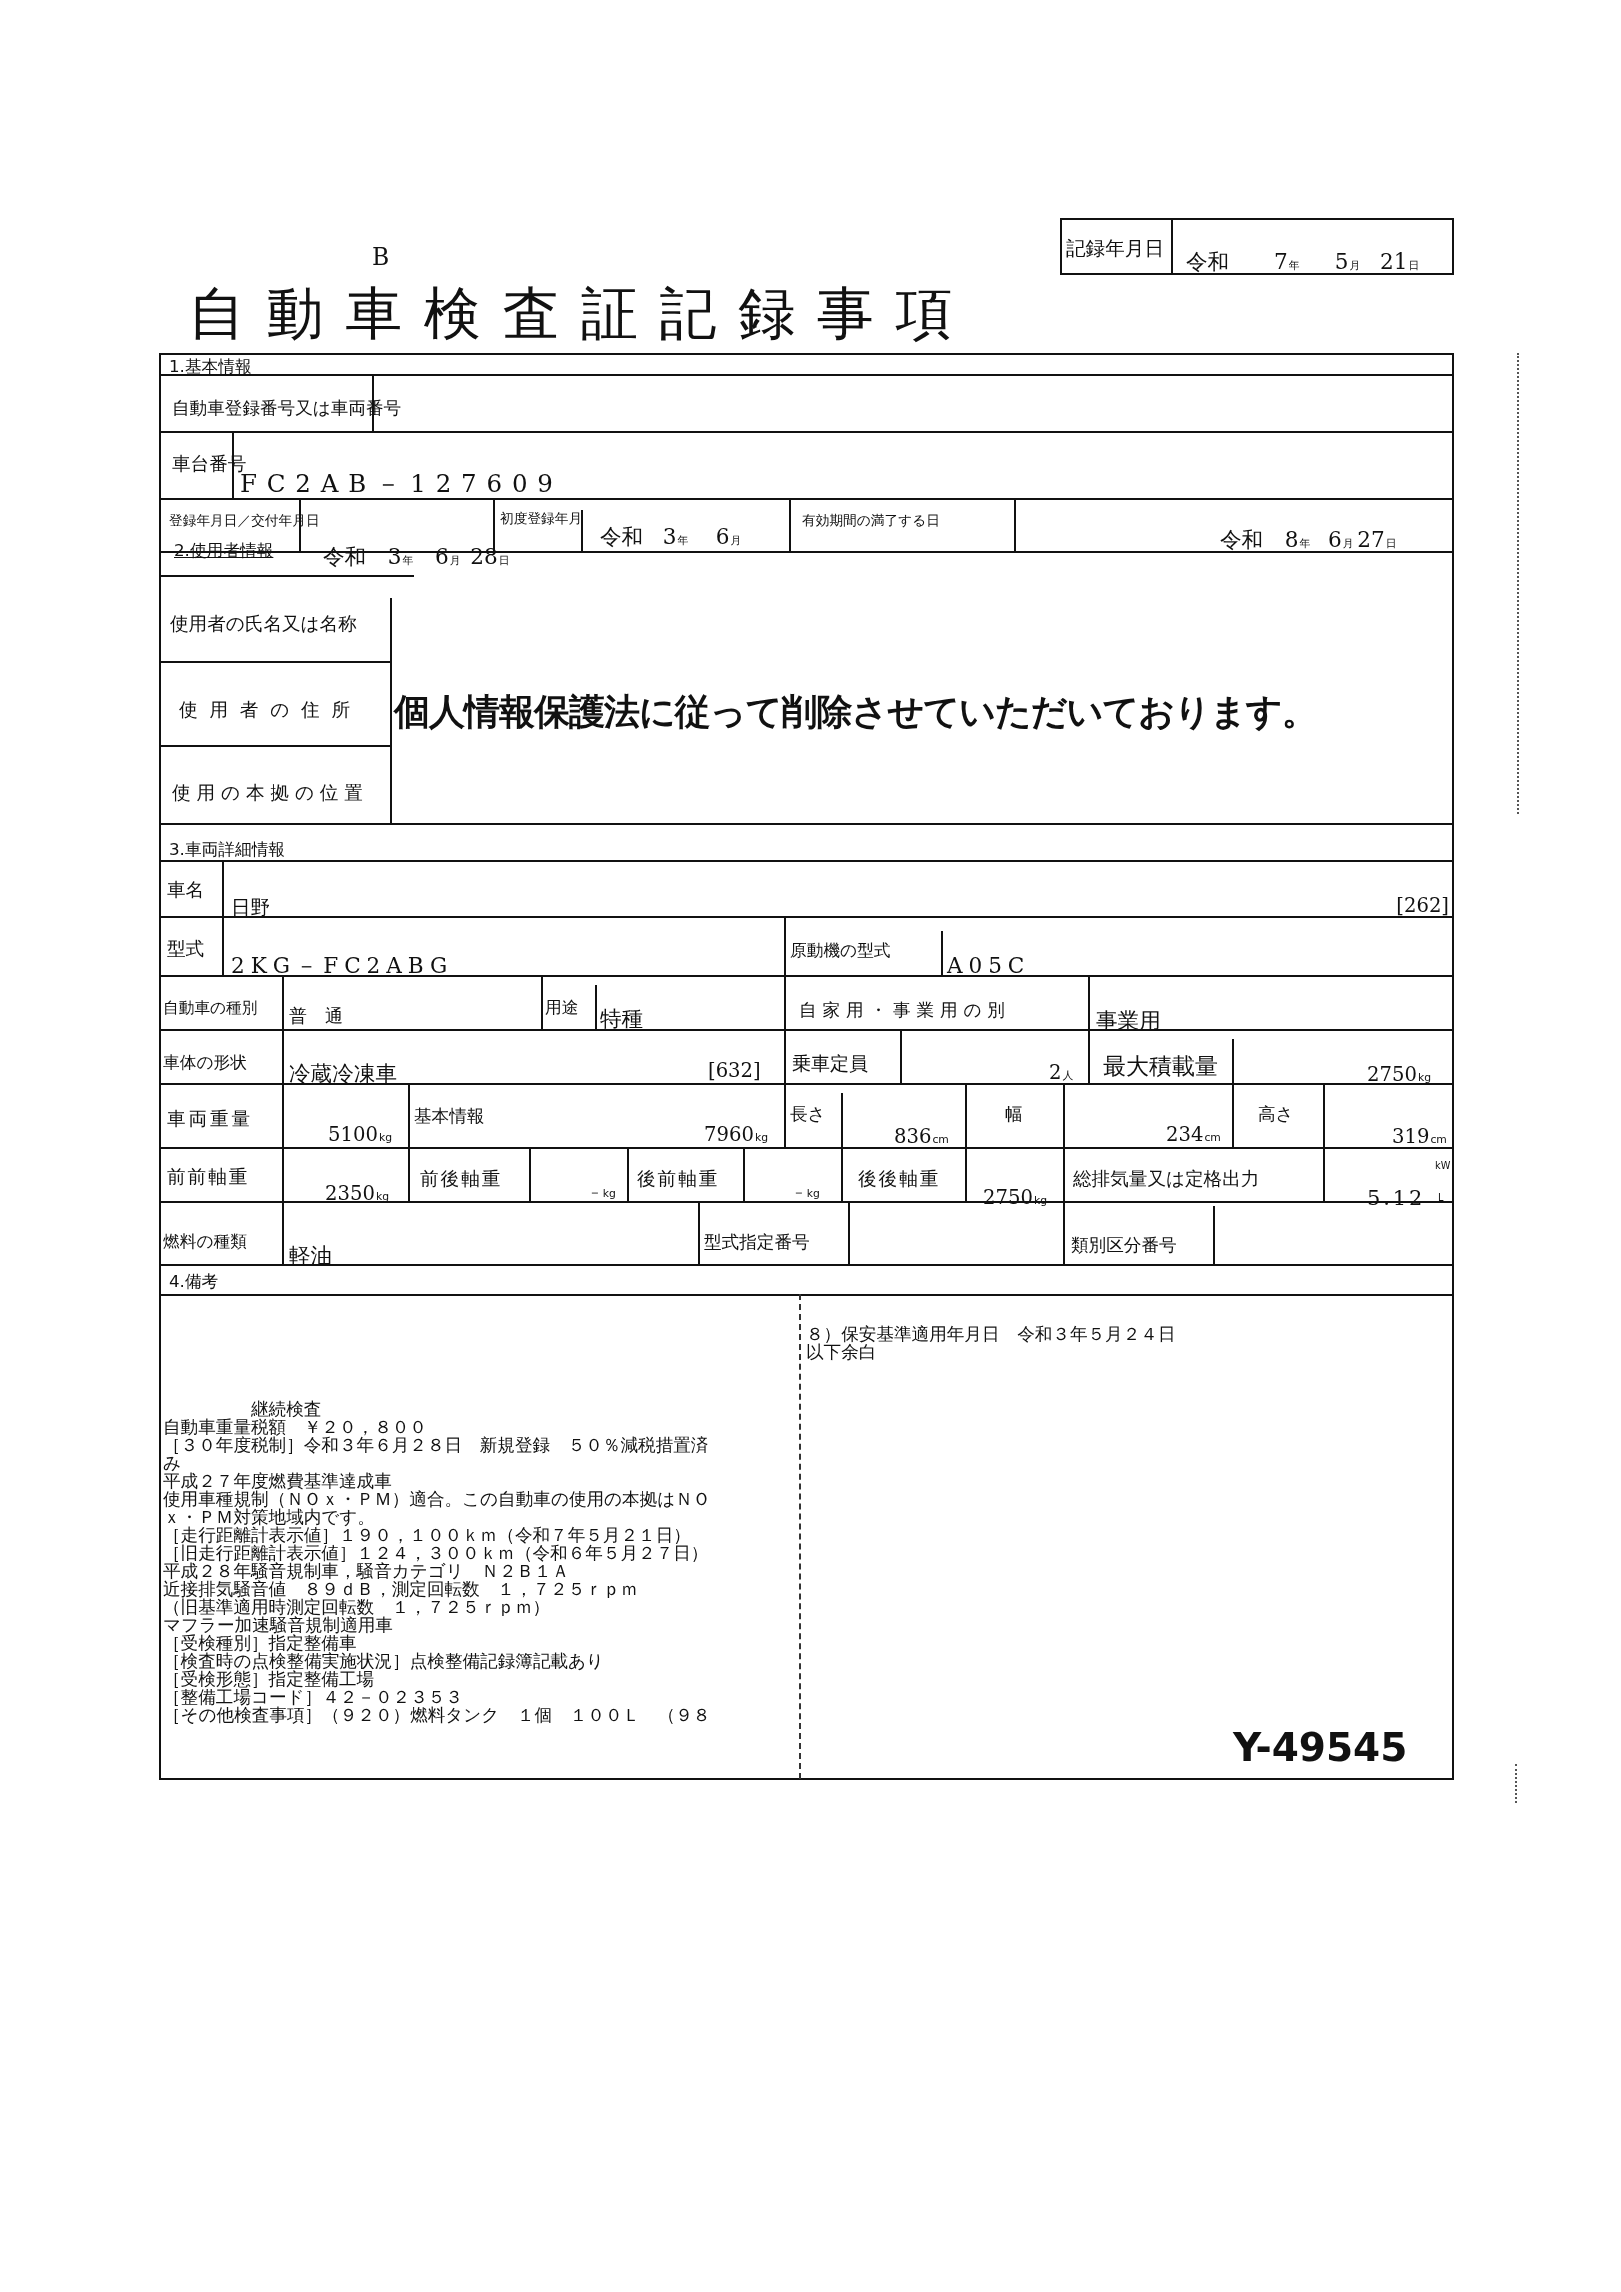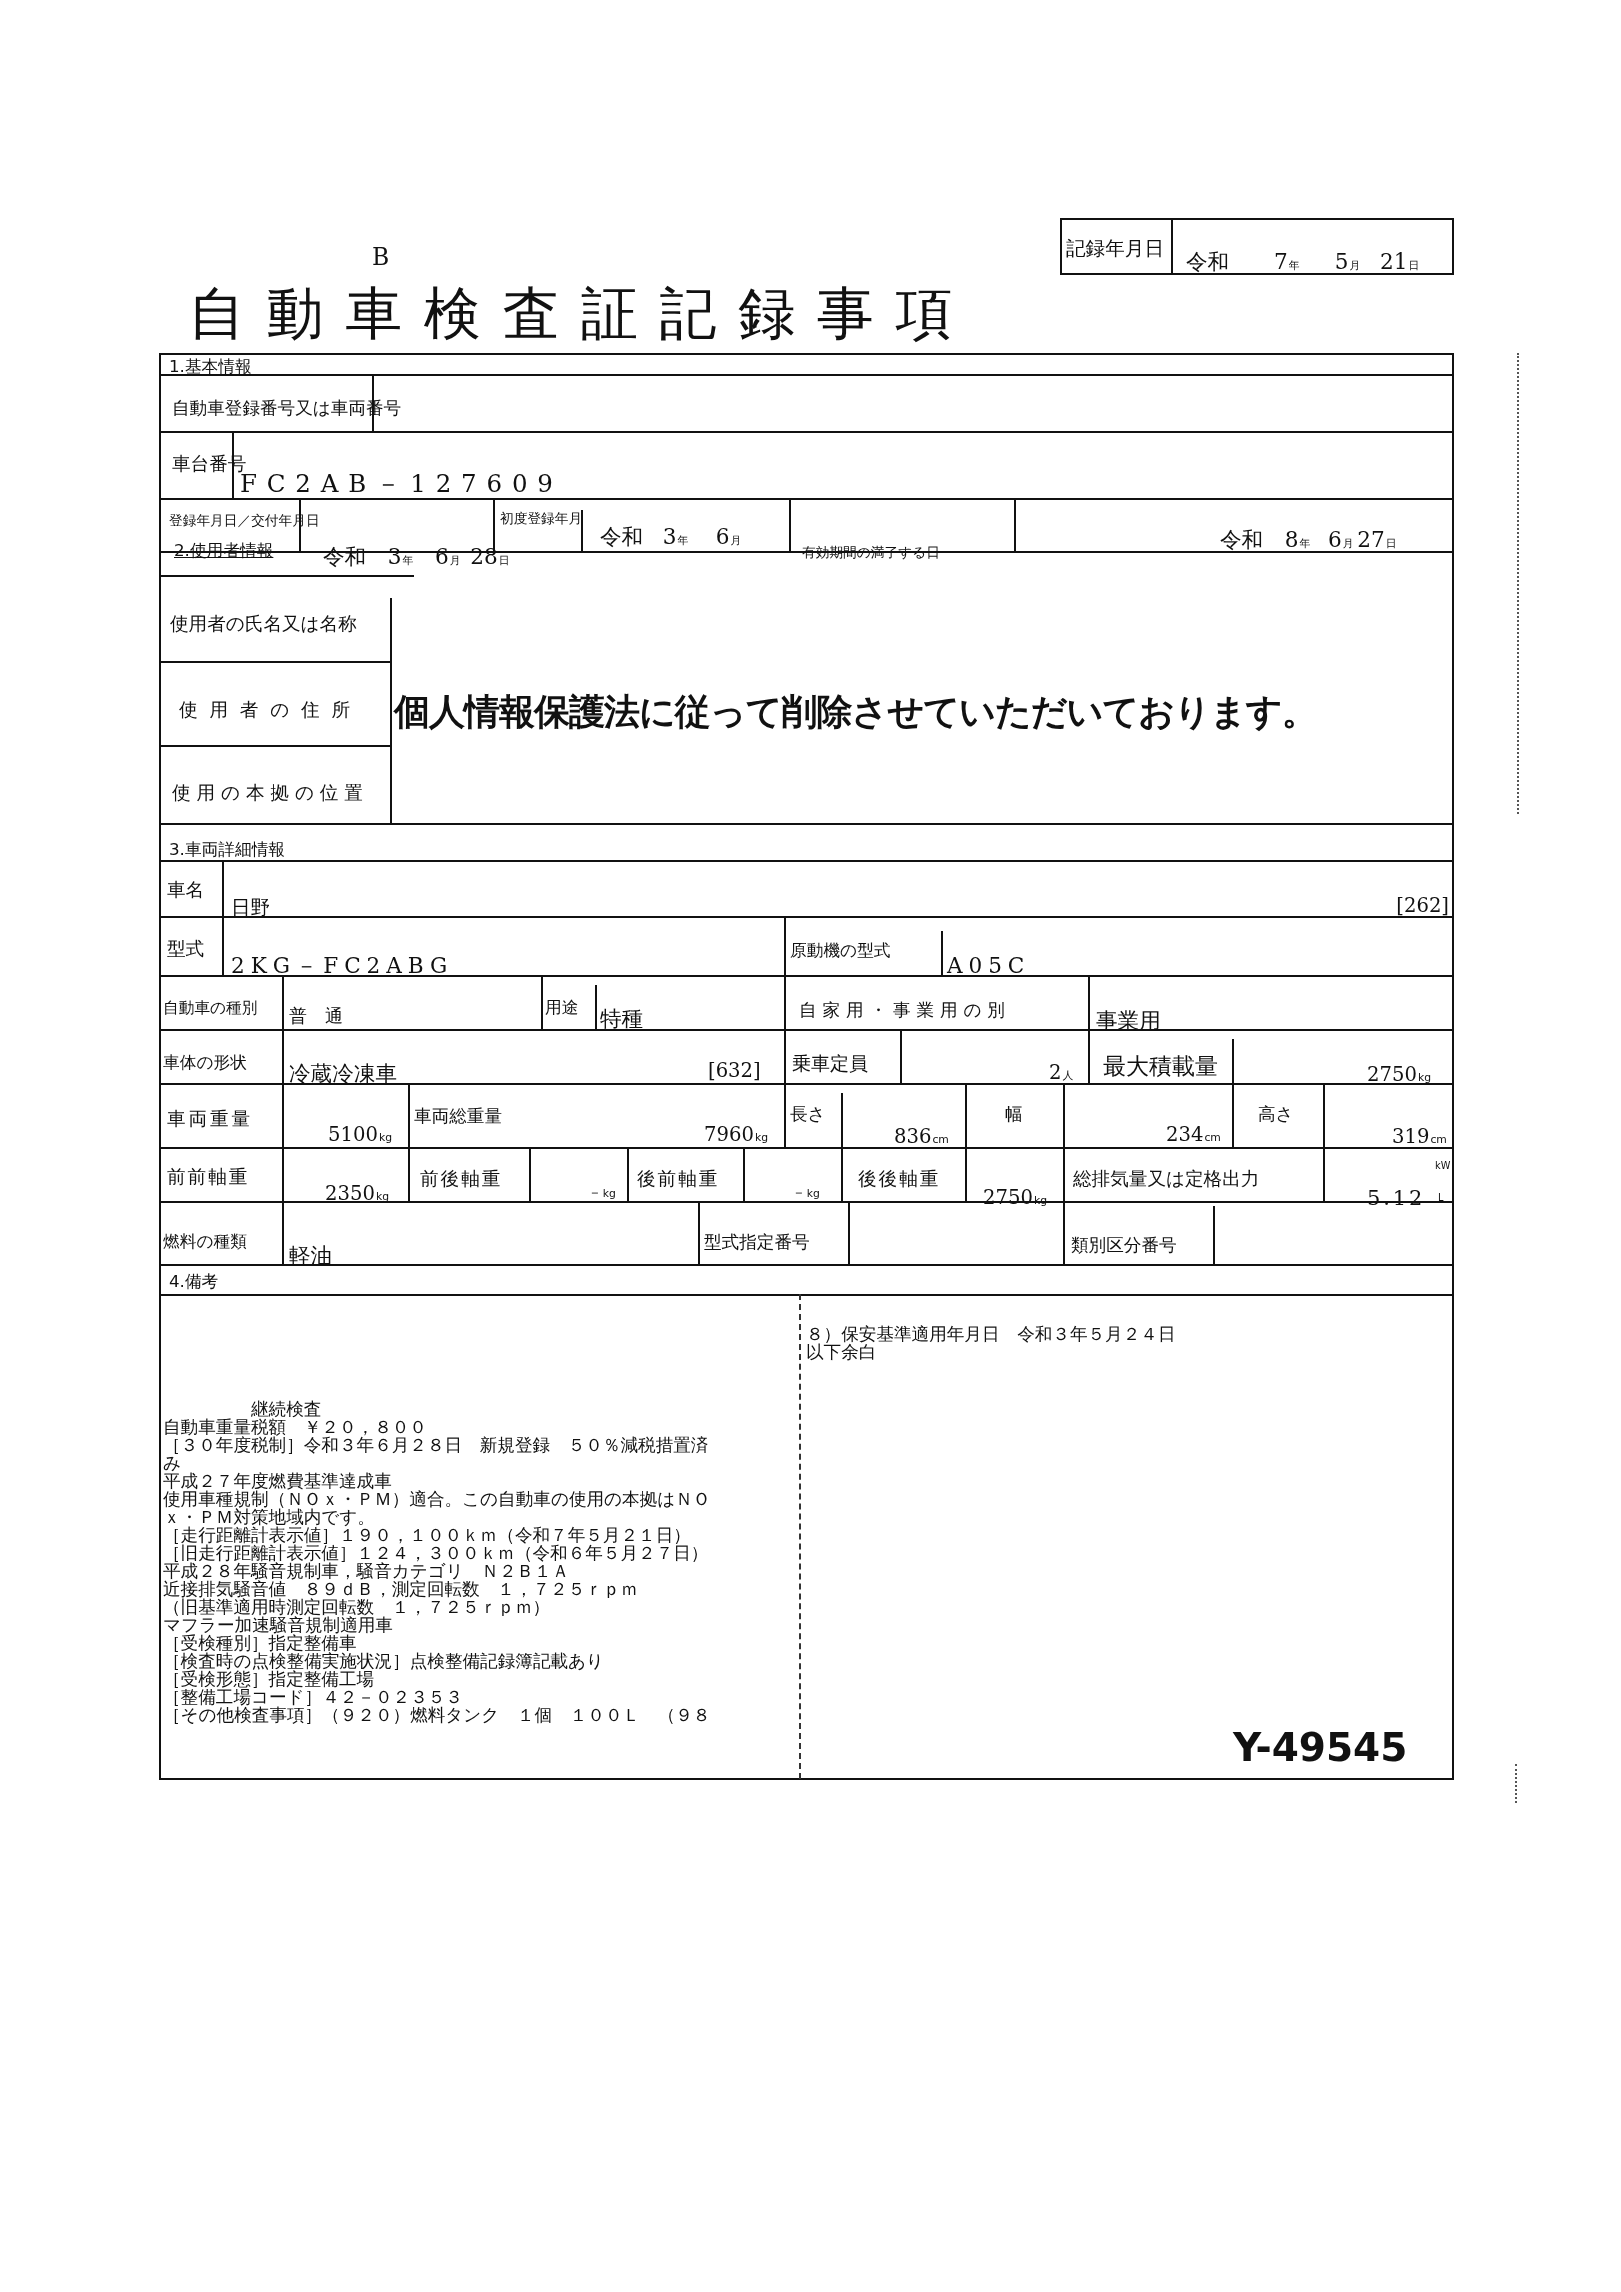--- a/index.html
+++ b/index.html
@@ -64,21 +64,21 @@
 <div class="val" style="left:323px;top:522px;font-size:21.6px;margin-top:20px;">
   <span>令和</span><span style="display:inline-block;width:21.6px"></span><span>3</span><span class="unit">年</span><span style="display:inline-block;width:21.6px"></span><span>6</span><span class="unit">月</span><span style="display:inline-block;width:9.8px"></span><span>28</span><span class="unit">日</span>
 </div>
 <div class="vl" style="left:493px;top:498px;height:53px;"></div>
 <div class="lbl sm" style="left:500px;top:510px;font-size:13.7px;">初度登録年月</div>
 <div class="vl" style="left:581px;top:510px;height:41px;"></div>
 <div class="val" style="left:600px;top:522px;font-size:21.6px;">
   <span>令和</span><span style="display:inline-block;width:19.6px"></span><span>3</span><span class="unit">年</span><span style="display:inline-block;width:27.4px"></span><span>6</span><span class="unit">月</span>
 </div>
 <div class="vl" style="left:789px;top:498px;height:53px;"></div>
-<div class="lbl sm" style="left:802px;top:512px;font-size:13.7px;margin-top:32px;">有効期間の満了する日</div>
+<div class="lbl sm" style="left:802px;top:512px;font-size:13.7px;">有効期間の満了する日</div>
 <div class="vl" style="left:1014px;top:498px;height:53px;"></div>
 <div class="val" style="left:1220px;top:525px;font-size:21.6px;">
   <span>令和</span><span style="display:inline-block;width:21.6px"></span><span>8</span><span class="unit">年</span><span style="display:inline-block;width:17.6px"></span><span>6</span><span class="unit">月</span><span style="display:inline-block;width:3.9px"></span><span>27</span><span class="unit">日</span>
 </div>
 <div class="hl" style="left:159px;top:551px;width:1295px;"></div>
 
 <div class="sect" style="left:174px;top:539px;text-decoration:underline;">2.使用者情報</div>
 <div class="hl" style="left:159px;top:575px;width:255px;"></div>
 <div class="vl" style="left:390px;top:598px;height:225px;"></div>
 <div class="lbl" style="left:170px;top:611px;">使用者の氏名又は名称</div>
@@ -131,21 +131,21 @@
 <div class="vl" style="left:1088px;top:1029px;height:54px;"></div>
 <div class="lbl" style="left:1103px;top:1051px;font-size:23px;">最大積載量</div>
 <div class="vl" style="left:1232px;top:1039px;height:44px;"></div>
 <div class="val" style="left:1367px;top:1063px;font-size:19.6px;"><span>2750</span><span class="unit">kg</span></div>
 <div class="hl" style="left:159px;top:1083px;width:1295px;"></div>
 
 <div class="lbl" style="left:167px;top:1106px;font-size:18.6px;letter-spacing:2.9px;">車両重量</div>
 <div class="vl" style="left:282px;top:1083px;height:64px;"></div>
 <div class="val" style="left:328px;top:1123px;font-size:19.6px;"><span>5100</span><span class="unit">kg</span></div>
 <div class="vl" style="left:408px;top:1083px;height:64px;"></div>
-<div class="lbl" style="left:414px;top:1104px;font-size:17.6px;">車両総重量</div>
+<div class="lbl" style="left:414px;top:1104px;font-size:17.6px;">基本情報</div>
 <div class="val" style="left:704px;top:1123px;font-size:19.6px;"><span>7960</span><span class="unit">kg</span></div>
 <div class="vl" style="left:784px;top:1083px;height:64px;"></div>
 <div class="lbl" style="left:790px;top:1102px;font-size:17.6px;">長さ</div>
 <div class="vl" style="left:841px;top:1093px;height:54px;"></div>
 <div class="val" style="left:894px;top:1125px;font-size:19.6px;"><span>836</span><span class="unit">cm</span></div>
 <div class="vl" style="left:965px;top:1083px;height:64px;"></div>
 <div class="lbl" style="left:1005px;top:1102px;font-size:17.6px;">幅</div>
 <div class="vl" style="left:1063px;top:1083px;height:64px;"></div>
 <div class="val" style="left:1166px;top:1123px;font-size:19.6px;"><span>234</span><span class="unit">cm</span></div>
 <div class="vl" style="left:1232px;top:1083px;height:64px;"></div>

